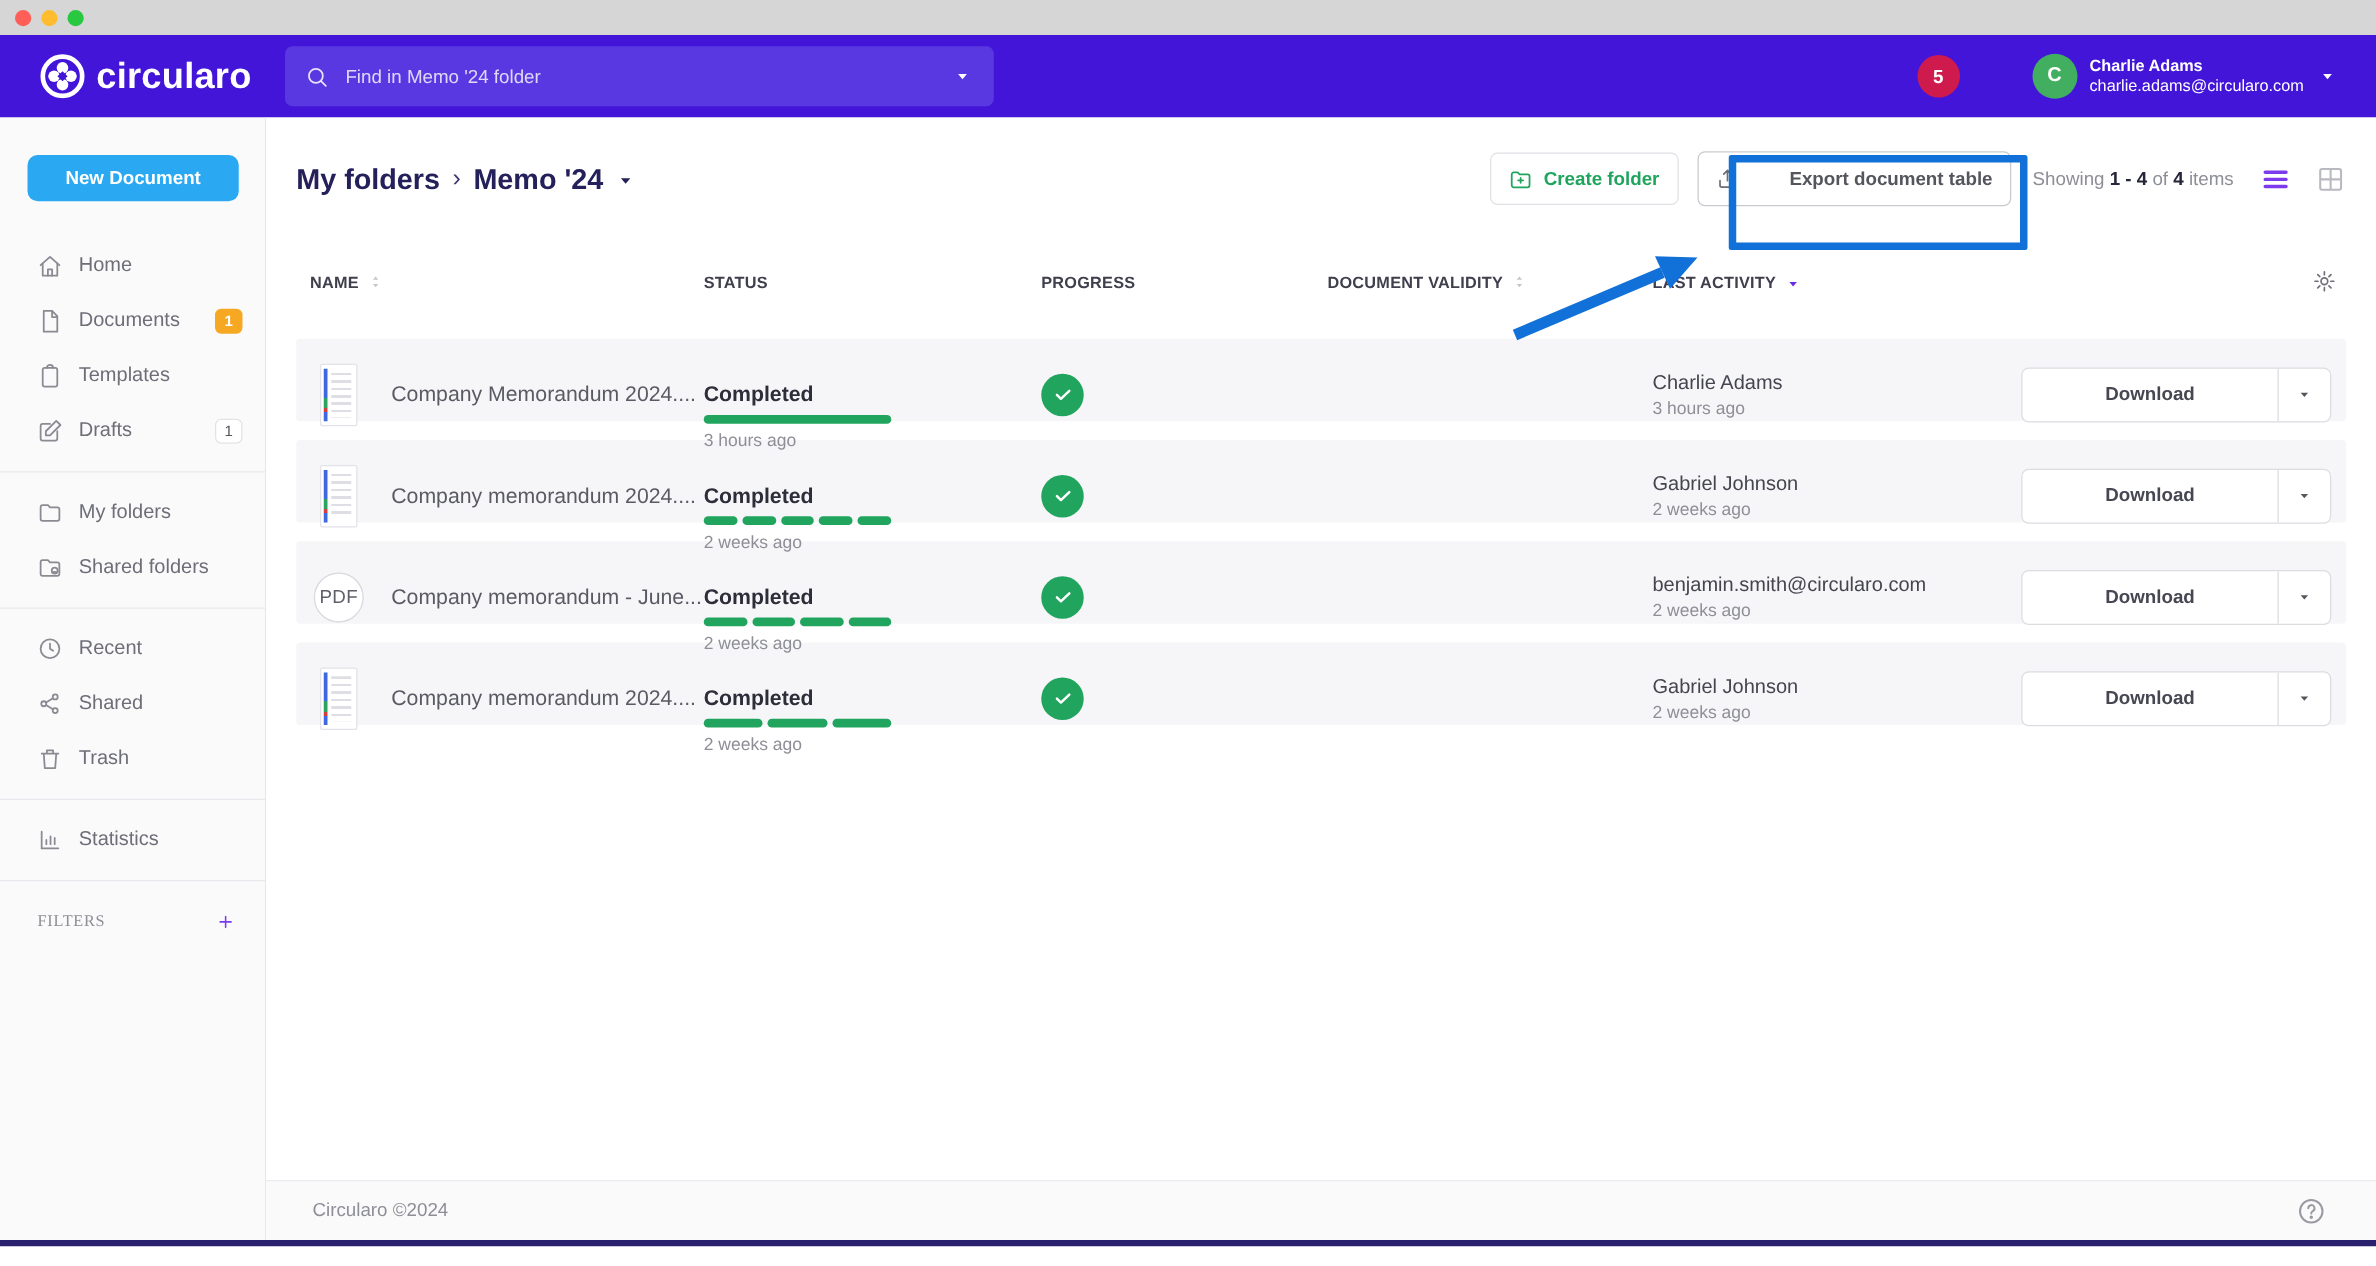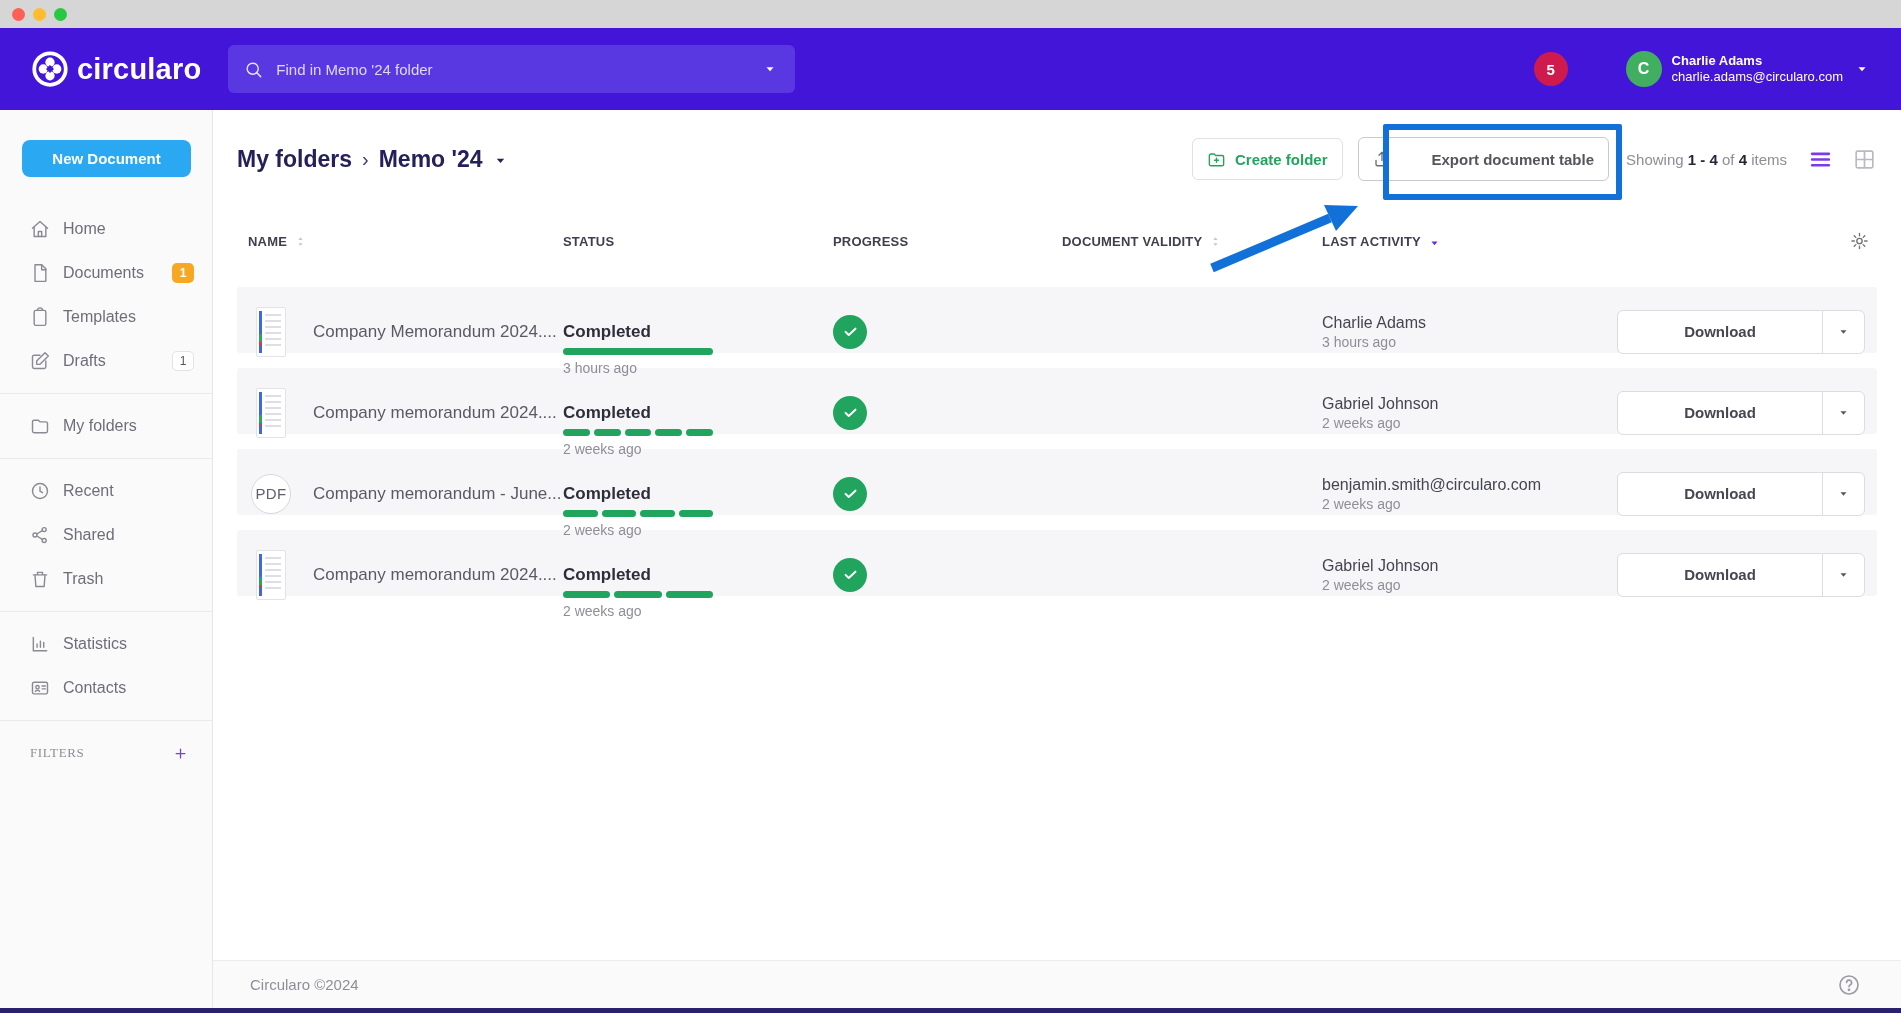--- a/index.html
+++ b/index.html
@@ -7,21 +7,21 @@
   body { font-family:"Liberation Sans","DejaVu Sans",sans-serif; background:#fff; position:relative; }
 
   
   .os-bar { height:28px; background:#d7d6d7; display:flex; align-items:center; padding-left:12px; gap:8px; }
   .tl-dot { width:13px; height:13px; border-radius:50%; }
   .tl-close { background:#ff5f57; }
   .tl-min { background:#febc2e; }
   .tl-zoom { background:#28c840; }
 
   
-  .app-header { height:82px; background:var(--brand_purple,#4315d9); display:flex; align-items:center; padding:0 32px; }
+  .app-header { height:66px; background:var(--brand_purple,#4315d9); display:flex; align-items:center; padding:0 32px; }
   .logo { display:flex; align-items:center; gap:9px; }
   .logo-mark { width:36px; height:36px; }
   .logo-text { color:#fff; font-size:29px; font-weight:700; letter-spacing:.2px; }
   .search-box { margin-left:27px; width:567px; height:48px; background:var(--search_bg,#5a38e1); border-radius:6px; display:flex; align-items:center; padding:0 18px 0 16px; }
   .search-box .icon svg { width:19px; height:19px; color:rgba(255,255,255,.85); display:block; }
   .search-input { flex:1; background:transparent; border:none; outline:none; color:#fff; font-size:15px; margin-left:13px; font-family:inherit; }
   .search-input::placeholder { color:rgba(255,255,255,.8); }
   .search-caret svg { width:14px; height:14px; color:#fff; display:block; }
   .notif-badge { margin-left:auto; width:34px; height:34px; border-radius:50%; background:var(--badge_red,#ce1a4d); color:#fff; font-size:15px; font-weight:700; display:flex; align-items:center; justify-content:center; }
   .avatar { margin-left:58px; width:36px; height:36px; border-radius:50%; background:var(--avatar_green,#41ae60); color:#fff; font-weight:700; font-size:16px; display:flex; align-items:center; justify-content:center; }
@@ -215,20 +215,30 @@
         </div>
         <div class="side-divider"></div>
         <div class="side-item">
           <span class="icon">
             <svg viewBox="0 0 24 24" fill="none" stroke="currentColor" stroke-width="1.7" stroke-linecap="round" stroke-linejoin="round">
               <path d="M3 7a2 2 0 0 1 2-2h5l2 2h7a2 2 0 0 1 2 2v9a2 2 0 0 1-2 2H5a2 2 0 0 1-2-2z"></path>
             </svg>
           </span>
           <span class="side-label">My folders</span>
         </div>
+        <div class="side-item">
+          <span class="icon">
+            <svg viewBox="0 0 24 24" fill="none" stroke="currentColor" stroke-width="1.7" stroke-linecap="round" stroke-linejoin="round">
+              <path d="M3 7a2 2 0 0 1 2-2h5l2 2h7a2 2 0 0 1 2 2v9a2 2 0 0 1-2 2H5a2 2 0 0 1-2-2z"></path>
+              <circle cx="16.5" cy="15" r="2.8"></circle>
+              <path d="M14.8 16.8c.5-.9 2.9-.9 3.4 0"></path>
+            </svg>
+          </span>
+          <span class="side-label">Shared folders</span>
+        </div>
         <div class="side-divider"></div>
         <div class="side-item">
           <span class="icon">
             <svg viewBox="0 0 24 24" fill="none" stroke="currentColor" stroke-width="1.7" stroke-linecap="round">
               <circle cx="12" cy="12" r="9"></circle>
               <path d="M12 7v5l3 2"></path>
             </svg>
           </span>
           <span class="side-label">Recent</span>
         </div>
@@ -253,30 +263,20 @@
         </div>
         <div class="side-divider"></div>
         <div class="side-item">
           <span class="icon">
             <svg viewBox="0 0 24 24" fill="none" stroke="currentColor" stroke-width="1.7" stroke-linecap="round">
               <path d="M4 4v16h16"></path>
               <path d="M8.5 16v-4M12.5 16V8.5M16.5 16v-6"></path>
             </svg>
           </span>
           <span class="side-label">Statistics</span>
-        </div>
-        <div class="side-item">
-          <span class="icon">
-            <svg viewBox="0 0 24 24" fill="none" stroke="currentColor" stroke-width="1.7" stroke-linecap="round">
-              <rect x="3" y="5" width="18" height="14" rx="2"></rect>
-              <circle cx="9" cy="11" r="2"></circle>
-              <path d="M6.5 16c.5-1.7 4.5-1.7 5 0M14.5 9.5h4M14.5 13h4"></path>
-            </svg>
-          </span>
-          <span class="side-label">Contacts</span>
         </div>
       </nav>
     <div class="side-divider"></div>
     <div class="filters-row">
       <span class="filters-label">FILTERS</span>
       <span class="filters-plus">
         <svg viewBox="0 0 24 24" fill="none" stroke="currentColor" stroke-width="2" stroke-linecap="round">
             <path d="M12 5v14M5 12h14"></path>
           </svg>
       </span>

